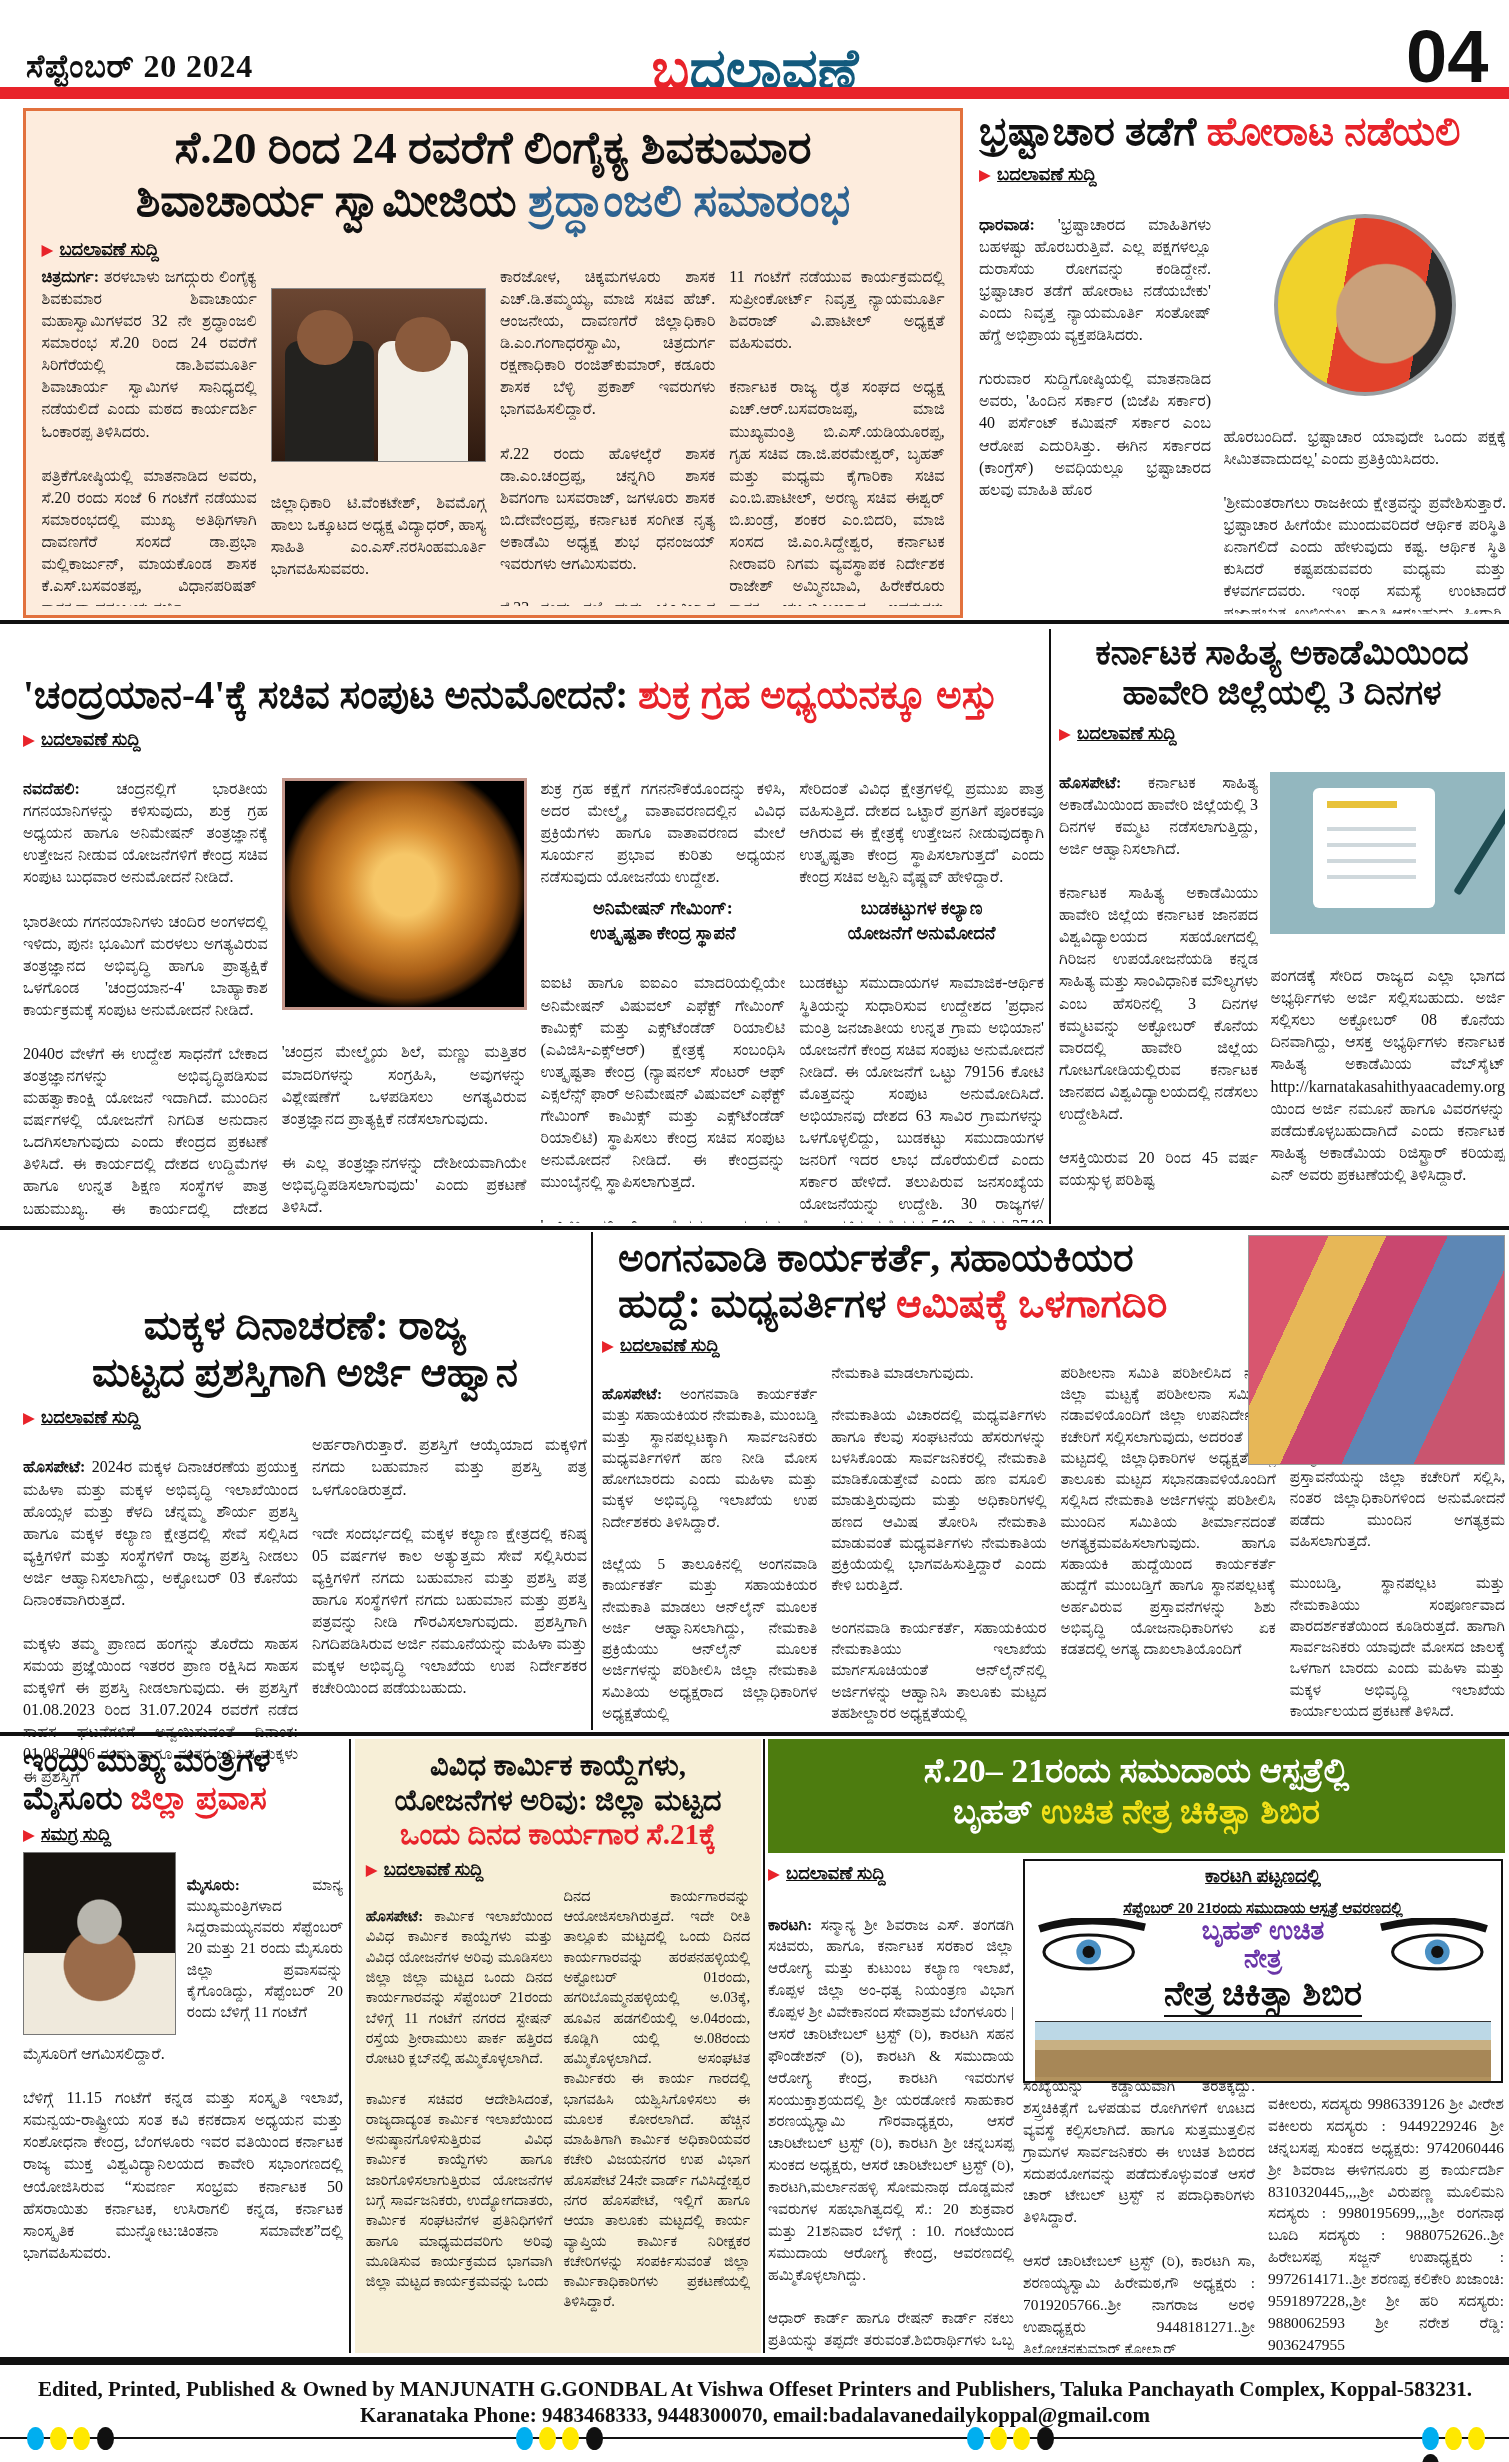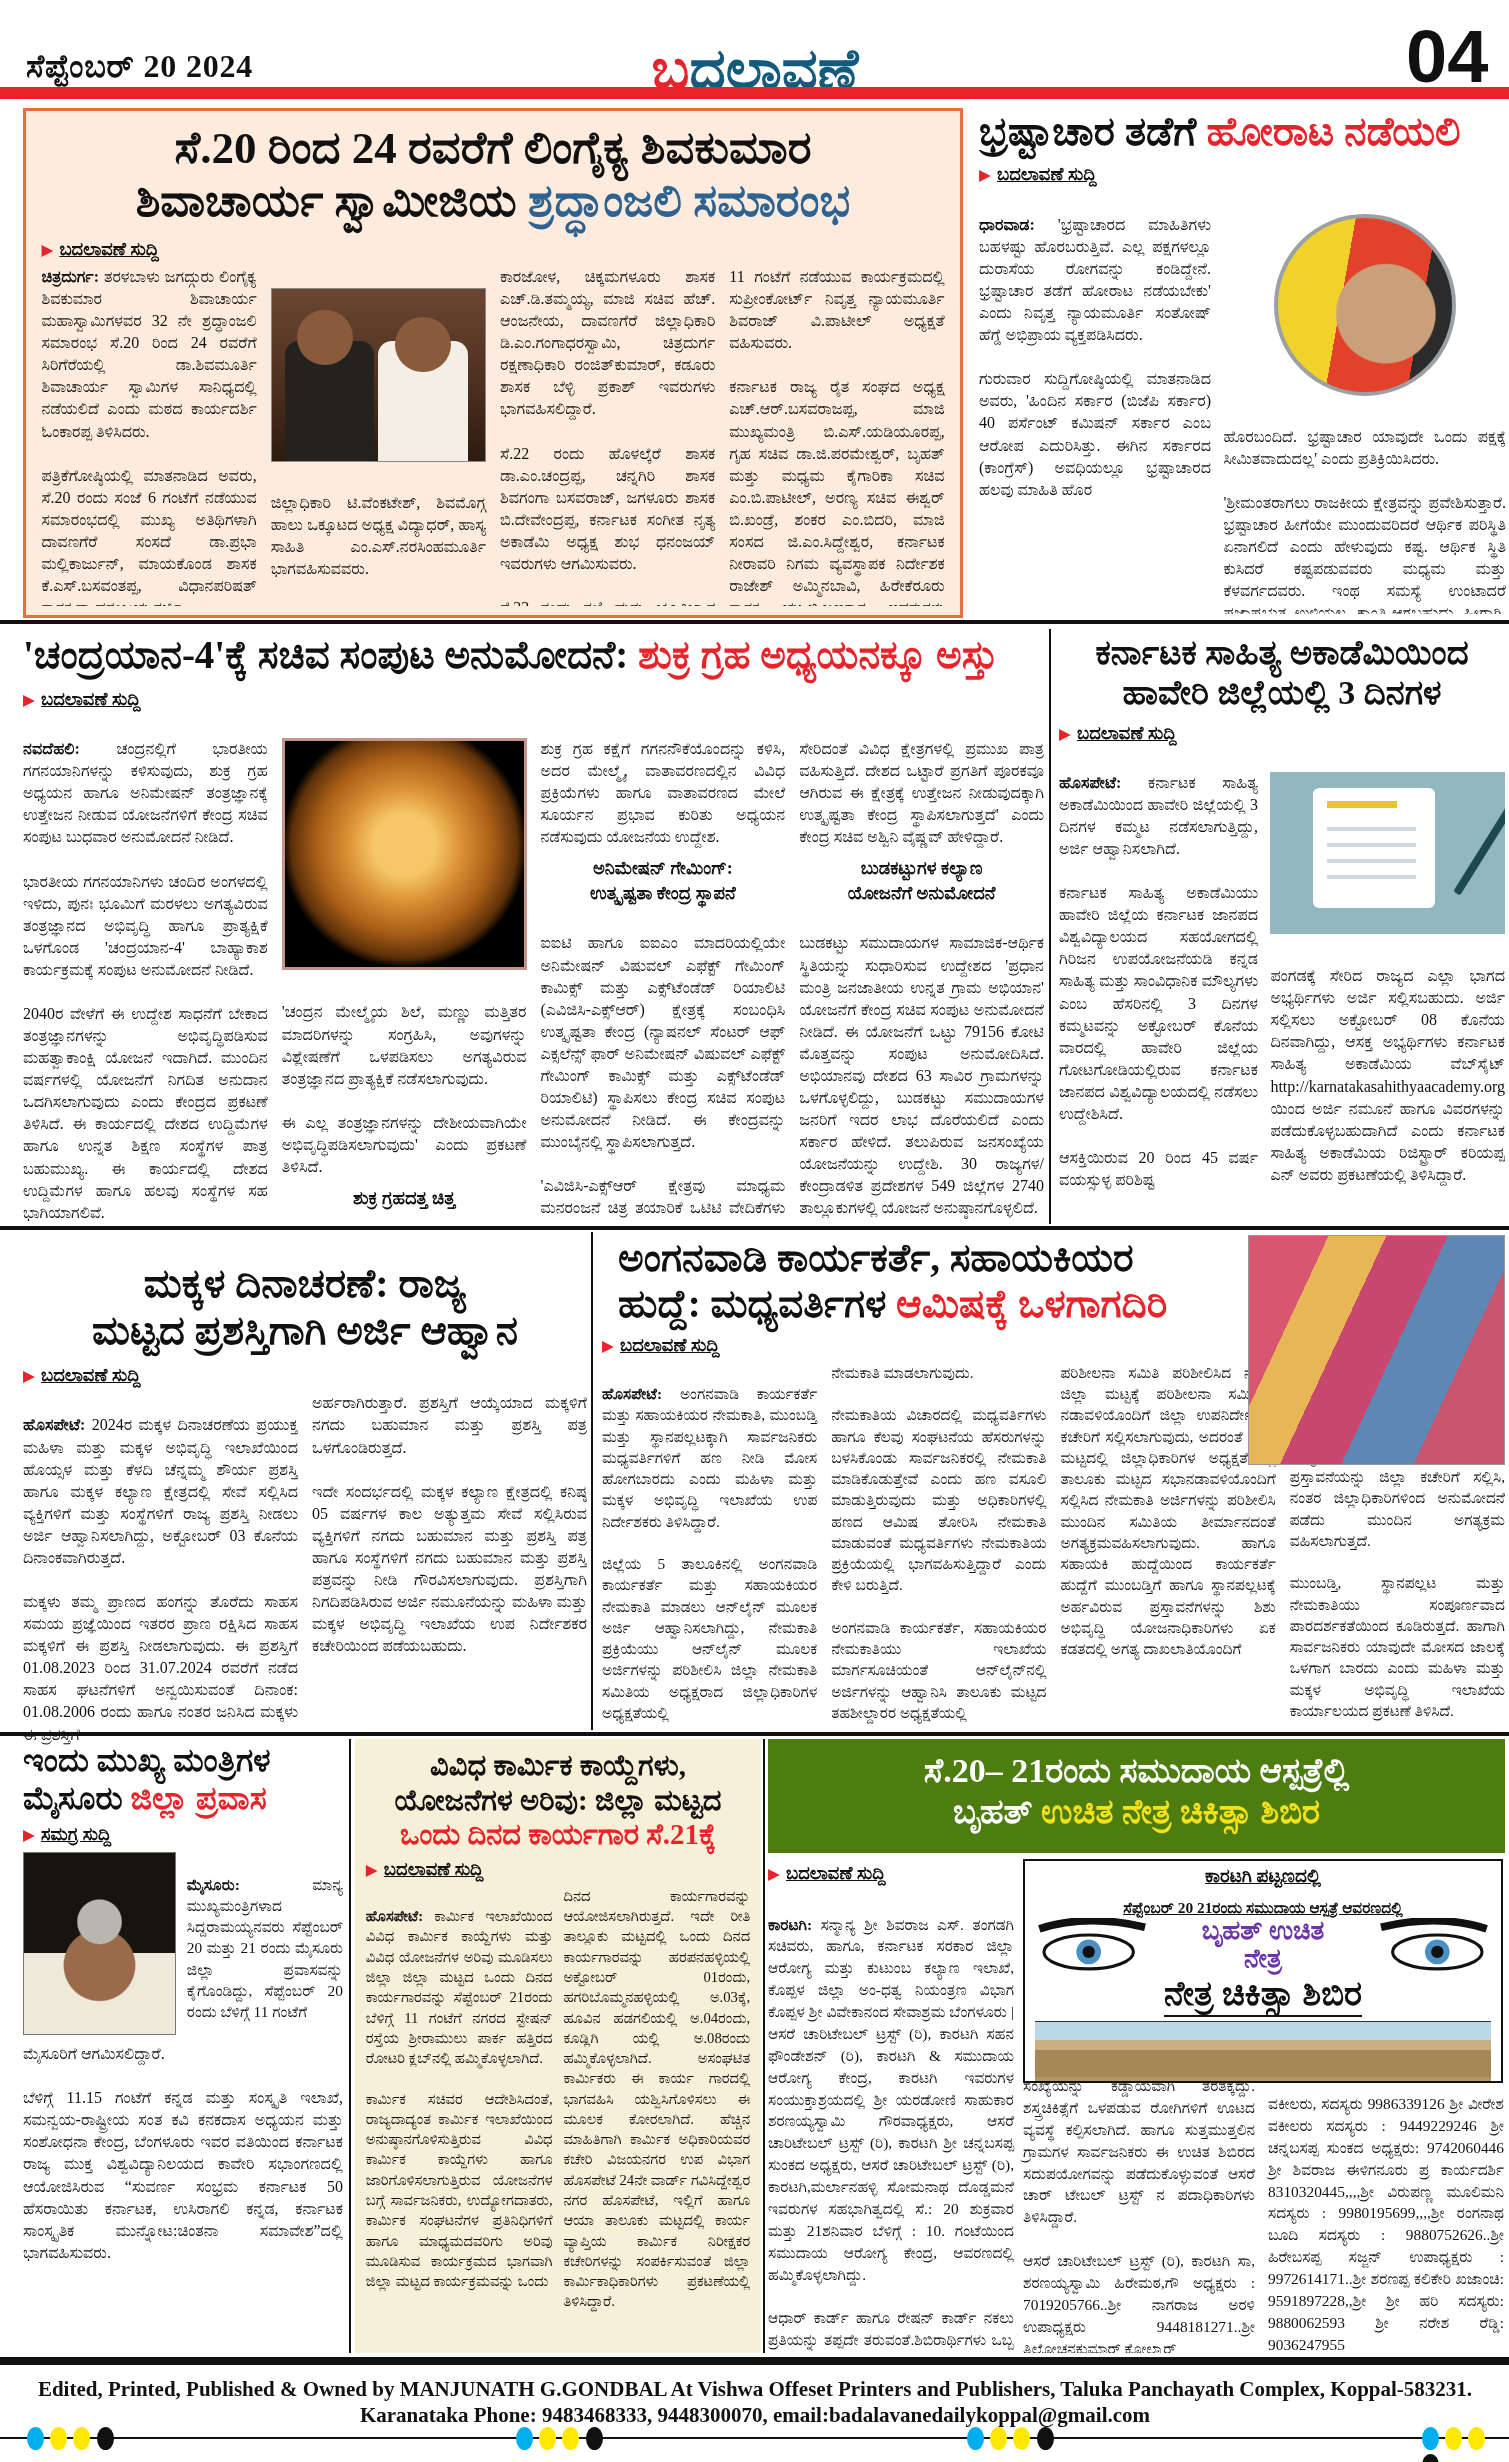--- a/index.html
+++ b/index.html
@@ -131,21 +131,21 @@
 'ಶ್ರೀಮಂತರಾಗಲು ರಾಜಕೀಯ ಕ್ಷೇತ್ರವನ್ನು ಪ್ರವೇಶಿಸುತ್ತಾರೆ. ಭ್ರಷ್ಟಾಚಾರ ಹೀಗೆಯೇ ಮುಂದುವರಿದರೆ ಆರ್ಥಿಕ ಪರಿಸ್ಥಿತಿ ಏನಾಗಲಿದೆ ಎಂದು ಹೇಳುವುದು ಕಷ್ಟ. ಆರ್ಥಿಕ ಸ್ಥಿತಿ ಕುಸಿದರೆ ಕಷ್ಟಪಡುವವರು ಮಧ್ಯಮ ಮತ್ತು ಕೆಳವರ್ಗದವರು. ಇಂಥ ಸಮಸ್ಯೆ ಉಂಟಾದರೆ ಪ್ರಜಾಪ್ರಭುತ್ವ ಉಳಿಯಲ್ಲ. ಕ್ರಾಂತಿ ಆಗಬಹುದು. ಹೀಗಾಗಿ, ಭ್ರಷ್ಟಾಚಾರ ತಡೆಗೆ ಪ್ರಯತ್ನ ನಡೆಸಬೇಕು' ಎಂದು ಉತ್ತರಿಸಿದರು.
 
 'ಈಗ ಸ್ವಂತಲಾಭಕ್ಕಾಗಿ ರಾಜಕೀಯ ಪ್ರವೇಶಿಸುತ್ತಾರೆ. ರಾಜಕೀಯ ವೃತ್ತಿಯಲ್ಲ. ಸೇವೆಗಾಗಿ ಈ ಕ್ಷೇತ್ರವನ್ನು ಪ್ರವೇಶಿಸಬೇಕು ಹೊರತು ಲಾಭಕ್ಕಾಗಿ ಅಲ್ಲ' ಎಂದರು.</span>
       </div>
     </div>
   </div>
 
   <div class="abs hairline" style="left:0;top:620px;width:1510px;height:3.9px;"></div>
 
   <div class="abs" style="left:23px;top:632px;width:1021px;height:591px;overflow:hidden;">
-    <div class="headline" style="font-size:39px;text-align:left;white-space:nowrap;">
+    <div class="headline" style="font-size:39px;text-align:left;white-space:nowrap;margin-top:40px;">
       <span>'ಚಂದ್ರಯಾನ-4'ಕ್ಕೆ ಸಚಿವ ಸಂಪುಟ ಅನುಮೋದನೆ: </span><span class="red">ಶುಕ್ರ ಗ್ರಹ ಅಧ್ಯಯನಕ್ಕೂ ಅಸ್ತು</span>
     </div>
     <div class="byline" style="margin:10.8px 0 6.2px;">
       <span class="arrow">▶</span><span class="lbl">ಬದಲಾವಣೆ ಸುದ್ದಿ</span>
     </div>
     <div class="cols">
       <div class="col">
         <b class="dateline">ನವದೆಹಲಿ:</b> <span>ಚಂದ್ರನಲ್ಲಿಗೆ ಭಾರತೀಯ ಗಗನಯಾನಿಗಳನ್ನು ಕಳಿಸುವುದು, ಶುಕ್ರ ಗ್ರಹ ಅಧ್ಯಯನ ಹಾಗೂ ಅನಿಮೇಷನ್ ತಂತ್ರಜ್ಞಾನಕ್ಕೆ ಉತ್ತೇಜನ ನೀಡುವ ಯೋಜನೆಗಳಿಗೆ ಕೇಂದ್ರ ಸಚಿವ ಸಂಪುಟ ಬುಧವಾರ ಅನುಮೋದನೆ ನೀಡಿದೆ.
 
 ಭಾರತೀಯ ಗಗನಯಾನಿಗಳು ಚಂದಿರ ಅಂಗಳದಲ್ಲಿ ಇಳಿದು, ಪುನಃ ಭೂಮಿಗೆ ಮರಳಲು ಅಗತ್ಯವಿರುವ ತಂತ್ರಜ್ಞಾನದ ಅಭಿವೃದ್ಧಿ ಹಾಗೂ ಪ್ರಾತ್ಯಕ್ಷಿಕೆ ಒಳಗೊಂಡ 'ಚಂದ್ರಯಾನ-4' ಬಾಹ್ಯಾಕಾಶ ಕಾರ್ಯಕ್ರಮಕ್ಕೆ ಸಂಪುಟ ಅನುಮೋದನೆ ನೀಡಿದೆ.
@@ -203,21 +203,21 @@
           <div class="line" style="top:64%;"></div>
           <div class="pen"></div>
         </div>
         <span>ಪಂಗಡಕ್ಕೆ ಸೇರಿದ ರಾಜ್ಯದ ಎಲ್ಲಾ ಭಾಗದ ಅಭ್ಯರ್ಥಿಗಳು ಅರ್ಜಿ ಸಲ್ಲಿಸಬಹುದು. ಅರ್ಜಿ ಸಲ್ಲಿಸಲು ಅಕ್ಟೋಬರ್ 08 ಕೊನೆಯ ದಿನವಾಗಿದ್ದು, ಆಸಕ್ತ ಅಭ್ಯರ್ಥಿಗಳು ಕರ್ನಾಟಕ ಸಾಹಿತ್ಯ ಅಕಾಡೆಮಿಯ ವೆಬ್‌ಸೈಟ್ http://karnatakasahithyaacademy.org ಯಿಂದ ಅರ್ಜಿ ನಮೂನೆ ಹಾಗೂ ವಿವರಗಳನ್ನು ಪಡೆದುಕೊಳ್ಳಬಹುದಾಗಿದೆ ಎಂದು ಕರ್ನಾಟಕ ಸಾಹಿತ್ಯ ಅಕಾಡೆಮಿಯ ರಿಜಿಸ್ಟ್ರಾರ್ ಕರಿಯಪ್ಪ ಎನ್ ಅವರು ಪ್ರಕಟಣೆಯಲ್ಲಿ ತಿಳಿಸಿದ್ದಾರೆ.</span>
       </div>
     </div>
   </div>
 
   <div class="abs hairline" style="left:0;top:1226px;width:1510px;height:3.9px;"></div>
 
-  <div class="abs" style="left:23px;top:1260px;width:564px;height:494px;overflow:hidden;">
+  <div class="abs" style="left:23px;top:1302px;width:564px;height:494px;overflow:hidden;">
     <div class="headline" style="font-size:40px;">ಮಕ್ಕಳ ದಿನಾಚರಣೆ: ರಾಜ್ಯ</div>
     <div class="headline" style="font-size:40px;">ಮಟ್ಟದ ಪ್ರಶಸ್ತಿಗಾಗಿ ಅರ್ಜಿ ಆಹ್ವಾನ</div>
     <div class="byline" style="margin:10.8px 0 6.2px;">
       <span class="arrow">▶</span><span class="lbl">ಬದಲಾವಣೆ ಸುದ್ದಿ</span>
     </div>
     <div style="display:flex;gap:14px;">
       <div class="col">
         <b class="dateline">ಹೊಸಪೇಟೆ:</b> <span>2024ರ ಮಕ್ಕಳ ದಿನಾಚರಣೆಯ ಪ್ರಯುಕ್ತ ಮಹಿಳಾ ಮತ್ತು ಮಕ್ಕಳ ಅಭಿವೃದ್ಧಿ ಇಲಾಖೆಯಿಂದ ಹೊಯ್ಸಳ ಮತ್ತು ಕೆಳದಿ ಚೆನ್ನಮ್ಮ ಶೌರ್ಯ ಪ್ರಶಸ್ತಿ ಹಾಗೂ ಮಕ್ಕಳ ಕಲ್ಯಾಣ ಕ್ಷೇತ್ರದಲ್ಲಿ ಸೇವೆ ಸಲ್ಲಿಸಿದ ವ್ಯಕ್ತಿಗಳಿಗೆ ಮತ್ತು ಸಂಸ್ಥೆಗಳಿಗೆ ರಾಜ್ಯ ಪ್ರಶಸ್ತಿ ನೀಡಲು ಅರ್ಜಿ ಆಹ್ವಾನಿಸಲಾಗಿದ್ದು, ಅಕ್ಟೋಬರ್ 03 ಕೊನೆಯ ದಿನಾಂಕವಾಗಿರುತ್ತದೆ.
 
 ಮಕ್ಕಳು ತಮ್ಮ ಪ್ರಾಣದ ಹಂಗನ್ನು ತೊರೆದು ಸಾಹಸ ಸಮಯ ಪ್ರಜ್ಞೆಯಿಂದ ಇತರರ ಪ್ರಾಣ ರಕ್ಷಿಸಿದ ಸಾಹಸ ಮಕ್ಕಳಿಗೆ ಈ ಪ್ರಶಸ್ತಿ ನೀಡಲಾಗುವುದು. ಈ ಪ್ರಶಸ್ತಿಗೆ 01.08.2023 ರಿಂದ 31.07.2024 ರವರೆಗೆ ನಡೆದ ಸಾಹಸ ಘಟನೆಗಳಿಗೆ ಅನ್ವಯಿಸುವಂತೆ ದಿನಾಂಕ: 01.08.2006 ರಂದು ಹಾಗೂ ನಂತರ ಜನಿಸಿದ ಮಕ್ಕಳು ಈ ಪ್ರಶಸ್ತಿಗೆ</span>

